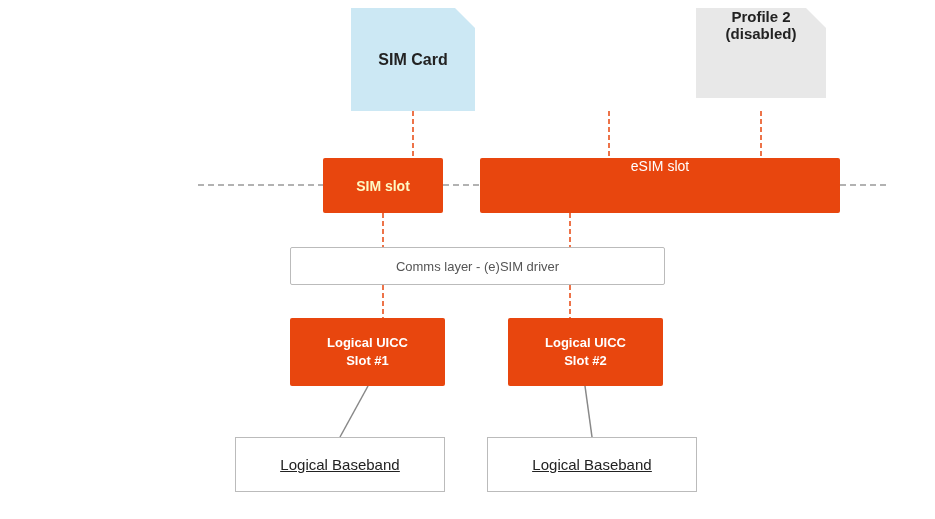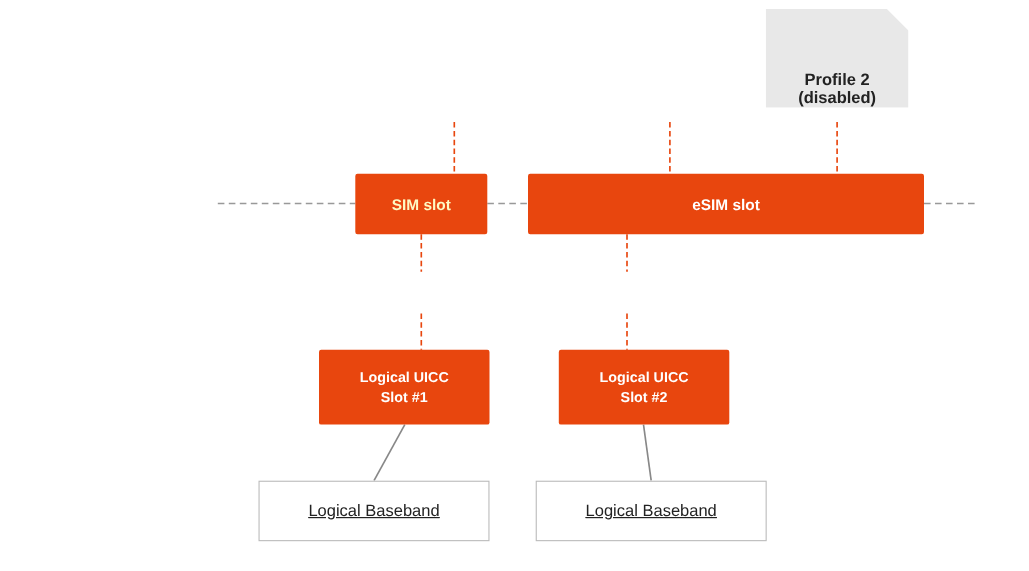--- a/index.html
+++ b/index.html
@@ -58,21 +58,21 @@
 
     
     .profile2-box {
       position: absolute;
       top: 8px;
       left: 696px;
       width: 130px;
       height: 90px;
       background: #e8e8e8;
       display: flex;
-      align-items: flex-end;
+      align-items: flex-start;
       justify-content: center;
       text-align: center;
       font-size: 15px;
       font-weight: 600;
       color: #222;
       clip-path: polygon(0 0, calc(100% - 20px) 0, 100% 20px, 100% 100%, 0 100%);
     }
 
     
     .terminal-label {
@@ -112,25 +112,24 @@
 
     
     .esim-slot-box {
       position: absolute;
       top: 158px;
       left: 480px;
       width: 360px;
       height: 55px;
       background: #e8460e;
       display: flex;
-      align-items: center;
       justify-content: center;
       text-align: center;
       font-size: 14px;
-      font-weight: 700;
+      font-weight: 400;
       color: #fff;
       border-radius: 2px;
     }
 
     
     .comms-layer-box {
       position: absolute;
       top: 247px;
       left: 290px;
       width: 375px;
@@ -261,35 +260,42 @@
 
     <line x1="383" y1="285" x2="383" y2="318" stroke="#e8460e" stroke-width="1.5" stroke-dasharray="5,3"></line>
 
     <line x1="570" y1="285" x2="570" y2="318" stroke="#e8460e" stroke-width="1.5" stroke-dasharray="5,3"></line>
 
     <line x1="368" y1="386" x2="340" y2="437" stroke="#888" stroke-width="1.5"></line>
 
     <line x1="585" y1="386" x2="592" y2="437" stroke="#888" stroke-width="1.5"></line>
   </svg>
 
+  <div class="sim-card-box">
+    <span>SIM
+Card</span>
+  </div>
 
 
   <div class="profile2-box">
     <span>Profile 2<br>(disabled)</span>
   </div>
 
 
   <div class="sim-slot-box">
     <span>SIM slot</span>
   </div>
 
   <div class="esim-slot-box">
     <span>eSIM slot</span>
   </div>
 
+  <div class="comms-layer-box">
+    <span>Comms layer - (e)SIM driver</span>
+  </div>
 
   <div class="logical1-box">
     <span>Logical UICC<br>Slot #1</span>
   </div>
 
   <div class="logical2-box">
     <span>Logical UICC<br>Slot #2</span>
   </div>
 
   <div class="baseband1-box">

